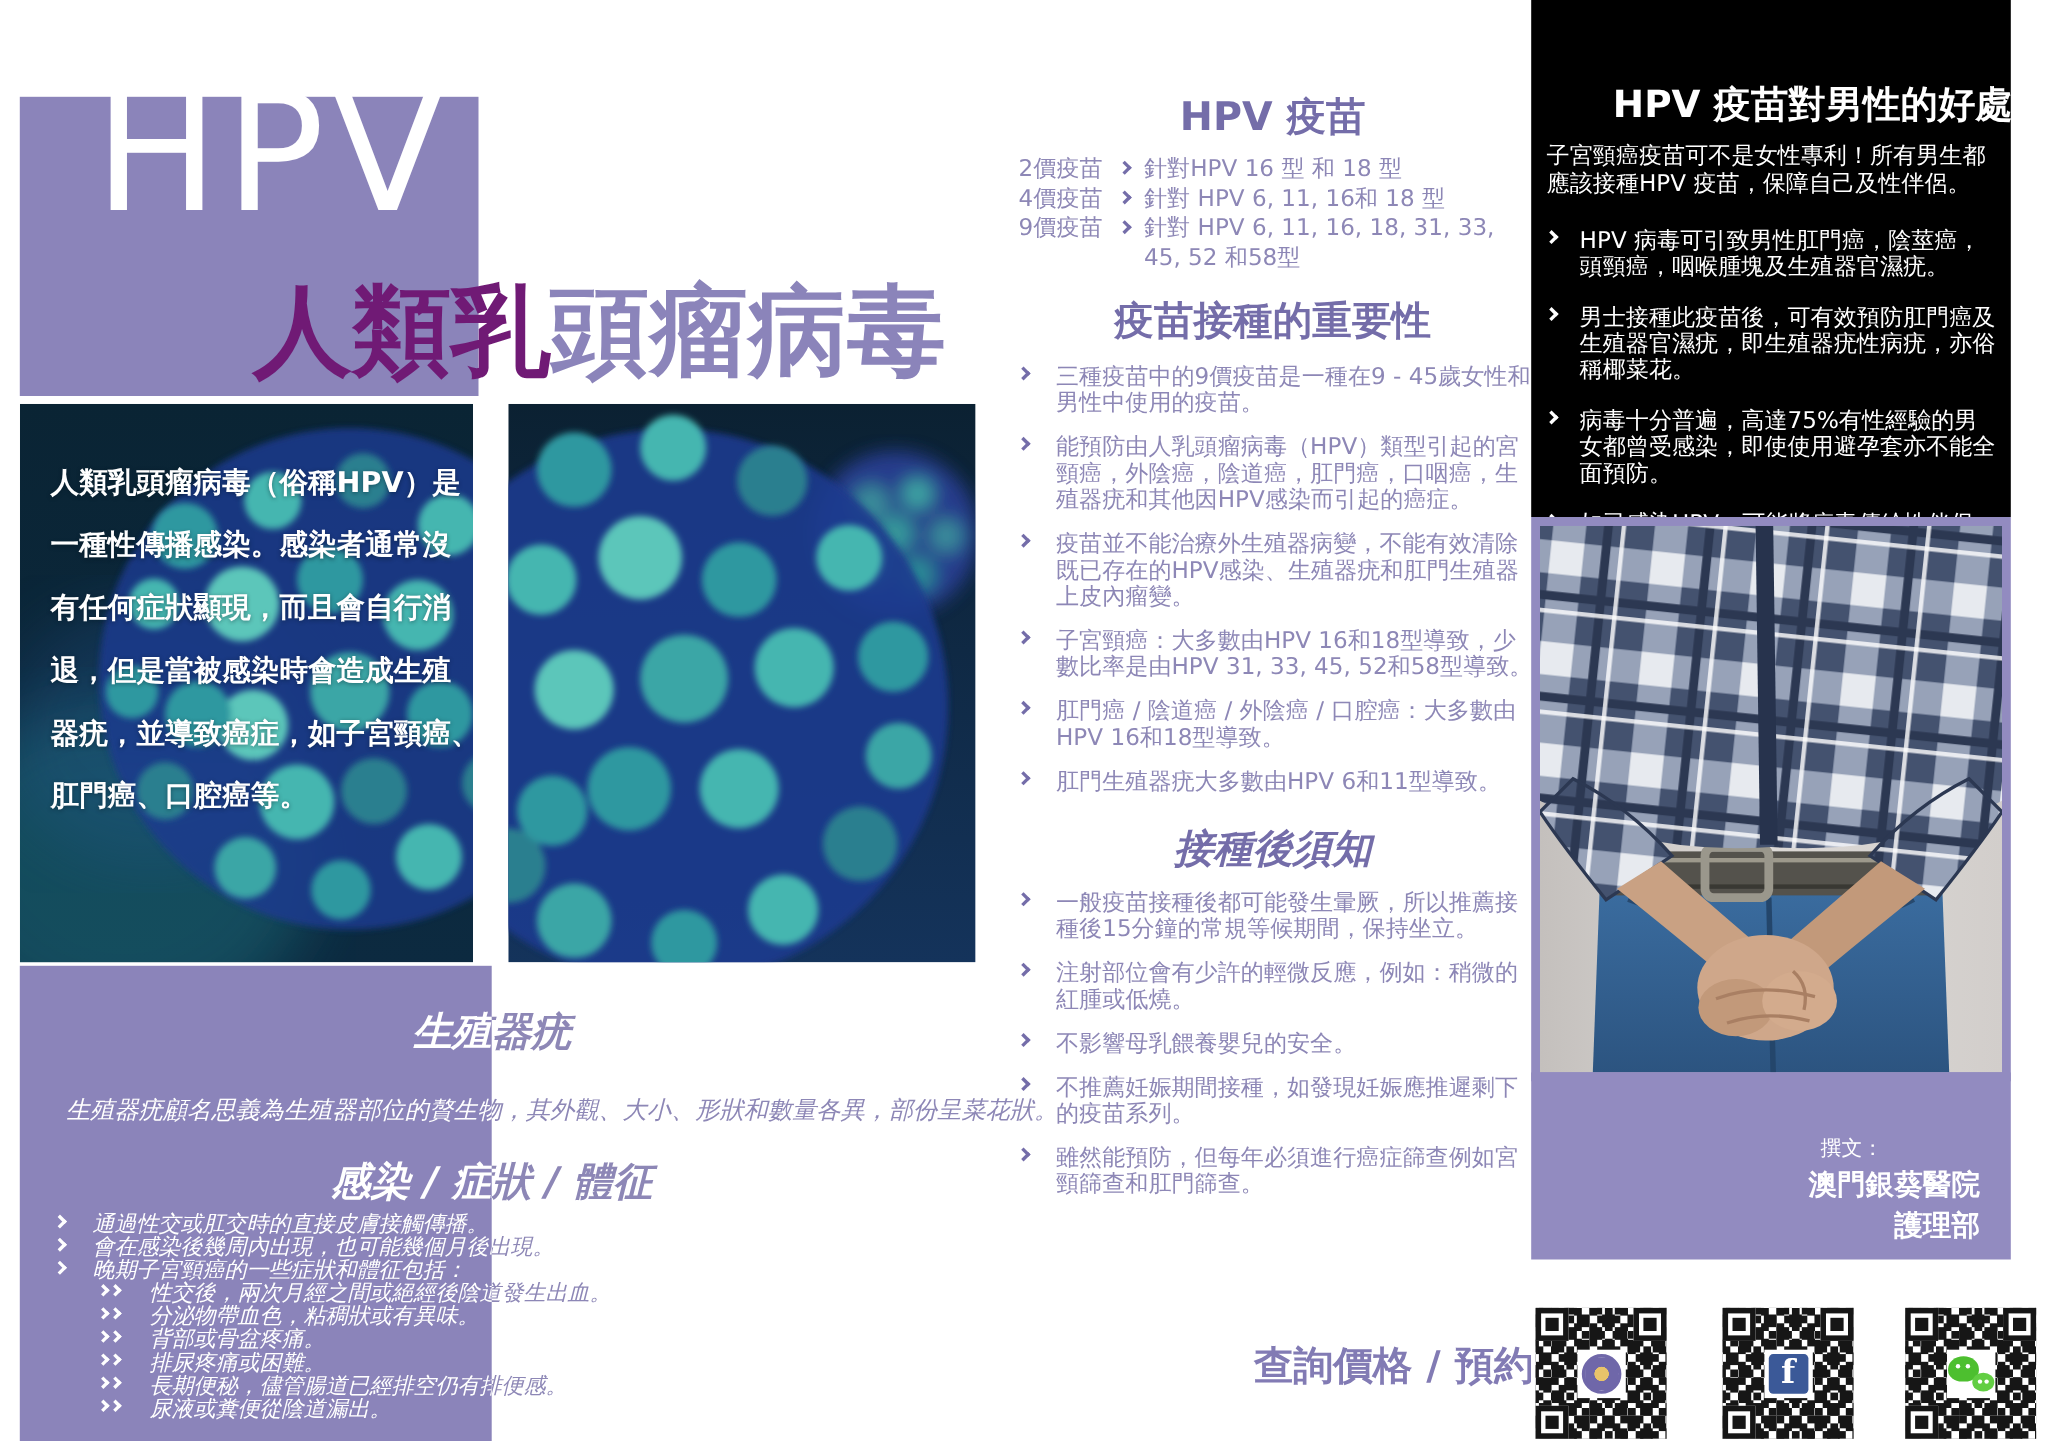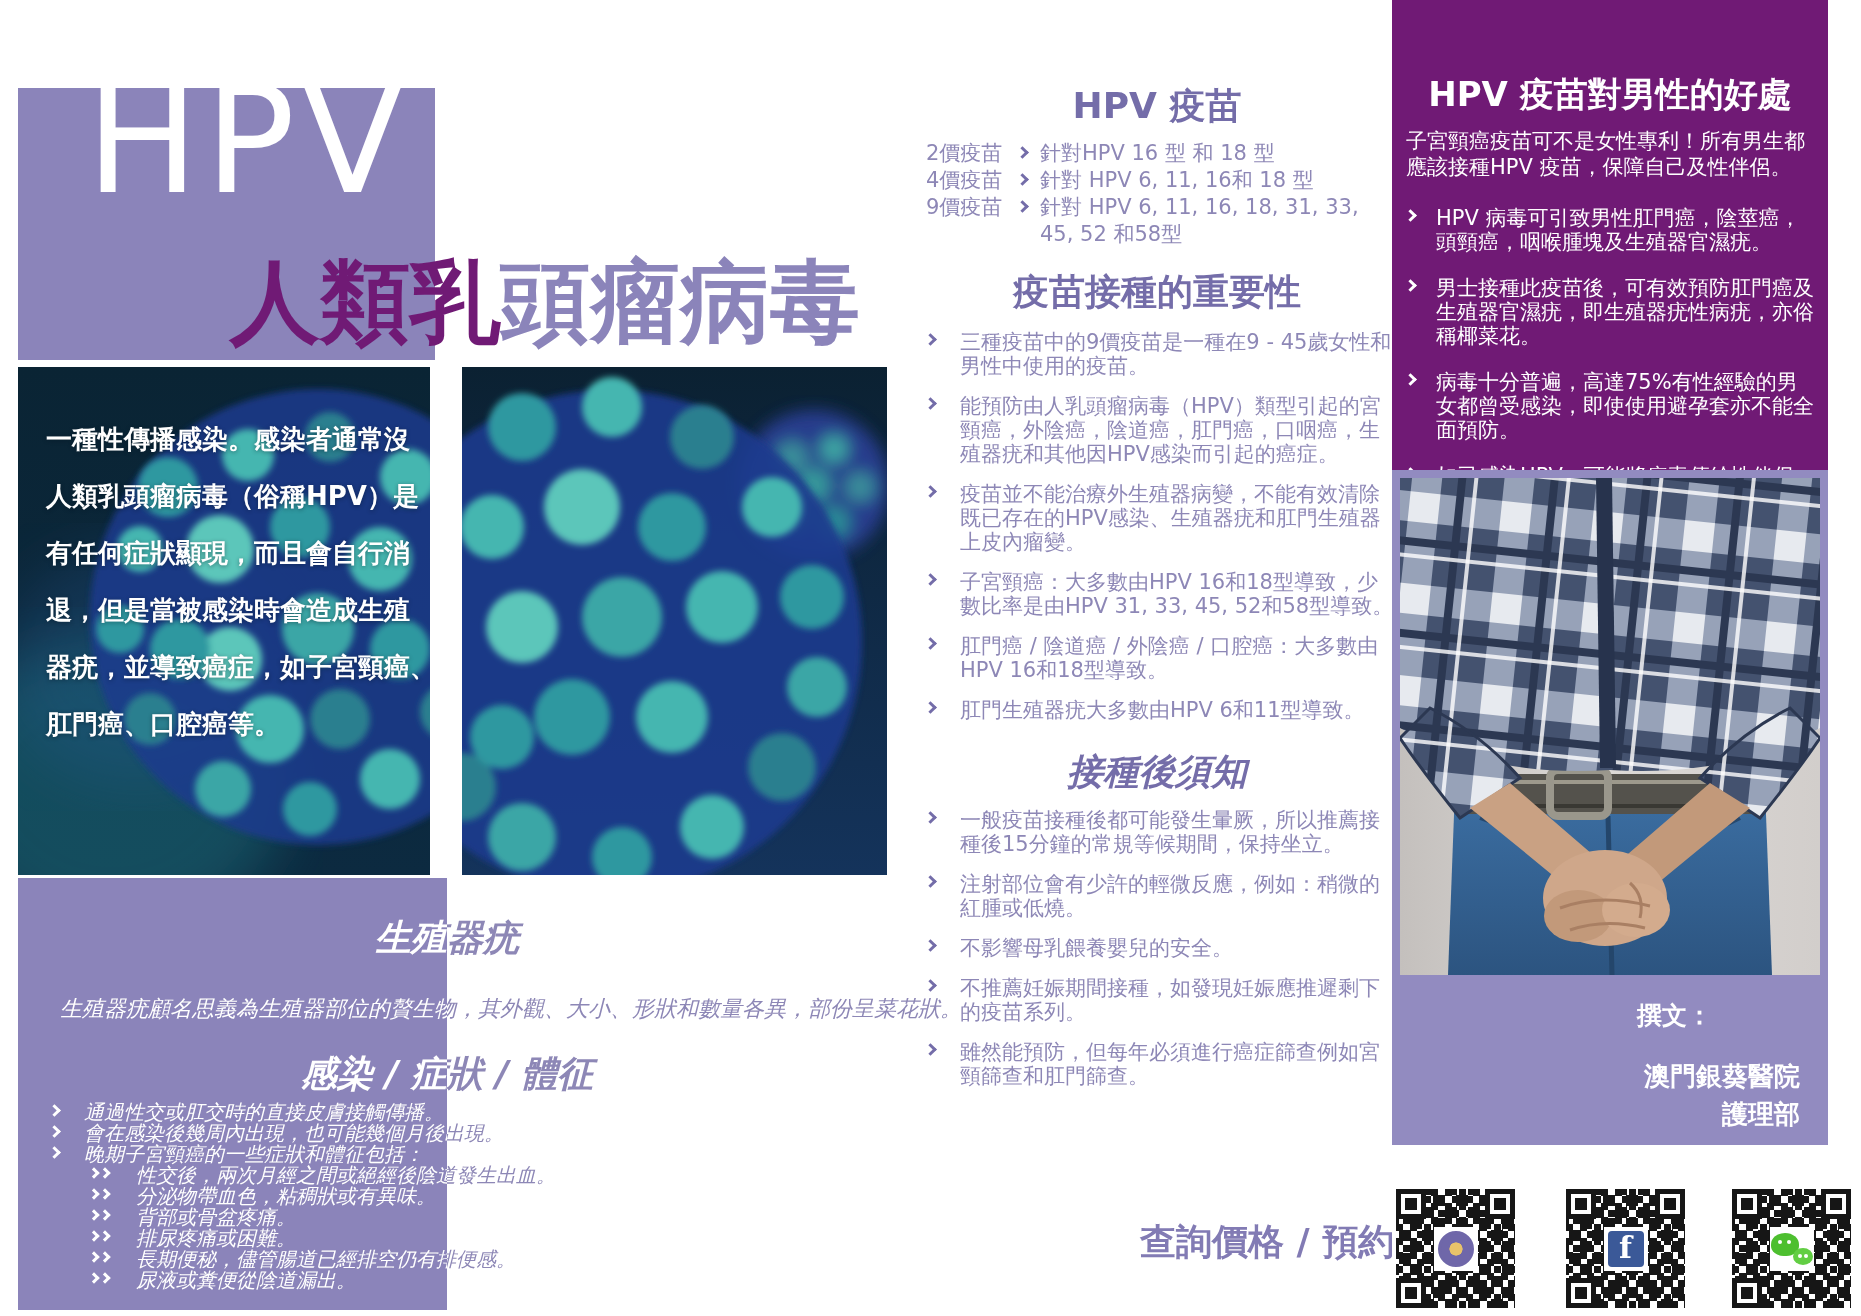--- a/index.html
+++ b/index.html
@@ -53,32 +53,32 @@
   .vax-chev .chev { left:4px; top:8px; color:#746da9; }
   .vax-desc { flex:1; }
   .blist { position:absolute; left:8px; width:470px; }
   .imp-list { top:330px; }
   .aft-list { top:808px; }
   .blist .li { position:relative; padding-left:34px; font-size:21px; line-height:24px; margin-bottom:16px; }
   .blist .chev { color:#746da9; top:5px; }
   .cta { position:absolute; left:1140px; top:1218px; font-size:36px; font-weight:700; color:#827bb4; white-space:nowrap; }
 
   
-  .right-panel { position:absolute; left:1392px; top:0; width:436px; height:470px; background:#701a75; color:#ffffff; }
+  .right-panel { position:absolute; left:1392px; top:0; width:436px; height:470px; background:#000000; color:#ffffff;padding-left:38px; }
   .rp-h { position:absolute; top:72px; width:100%; text-align:center; font-size:34px; font-weight:700; }
   .rp-intro { position:absolute; left:14px; top:128px; width:410px; font-size:21px; line-height:26px; }
   .rp-list { position:absolute; left:14px; top:206px; width:412px; }
   .rp-list .li { position:relative; padding-left:30px; font-size:21px; line-height:24px; margin-bottom:22px; }
   .rp-list .chev { color:#ffffff; top:5px; }
 
   .photo { position:absolute; left:1400px; top:478px; width:420px; height:497px; overflow:hidden; }
   .photo-frame { position:absolute; left:1392px; top:470px; width:436px; height:513px; background:#928bc0; }
 
   .credit-block { position:absolute; left:1392px; top:975px; width:436px; height:170px; background:#928bc0; color:#ffffff; text-align:right; padding-right:28px; }
-  .credit-label { position:absolute; right:116px; top:24px; font-size:25px;font-weight:bold; }
+  .credit-label { position:absolute; right:116px; top:56px; font-size:19px; }
   .credit-org { position:absolute; right:28px; top:84px; font-size:26px; font-weight:700; }
   .credit-dept { position:absolute; right:28px; top:122px; font-size:26px; font-weight:700; }
 
   
   .qr { position:absolute; top:1185px; width:127px; height:127px; background:#ffffff; border:4px solid #ffffff; }
   .qr-1 { left:1392px; } .qr-2 { left:1562px; } .qr-3 { left:1728px; }
   .qr-pattern { position:absolute; inset:0;
     background:
       conic-gradient(#161616 25%, transparent 0 50%, #161616 0 75%, transparent 0) 0 0/14px 14px,
       conic-gradient(#161616 25%, transparent 0 50%, #161616 0 75%, transparent 0) 3px 6px/23px 23px,
@@ -141,22 +141,22 @@
           <circle cx="362" cy="192" r="32" fill="#45b6b0"></circle>
         <circle cx="300" cy="262" r="36" fill="#3aa6a6"></circle>
           <circle cx="212" cy="292" r="32" fill="#5bc6ba"></circle>
         <circle cx="382" cy="282" r="30" fill="#2e98a0"></circle>
           <circle cx="252" cy="362" r="34" fill="#45b6b0"></circle>
         <circle cx="322" cy="352" r="30" fill="#2a7f8f"></circle>
           <circle cx="162" cy="282" r="30" fill="#2e98a0"></circle>
       </g>
     </svg>
     <div class="img-overlay-text">
+      <div>人類乳頭瘤病毒（俗稱HPV）是</div>
       <div>一種性傳播感染。感染者通常沒</div>
-      <div>人類乳頭瘤病毒（俗稱HPV）是</div>
       <div>有任何症狀顯現，而且會自行消</div>
       <div>退，但是當被感染時會造成生殖</div>
       <div>器疣，並導致癌症，如子宮頸癌、</div>
       <div>肛門癌、口腔癌等。</div>
     </div>
   </div>
 
   <div class="virus-img virus-2">
     <svg width="425" height="508" viewBox="0 0 425 508">
       <defs>

